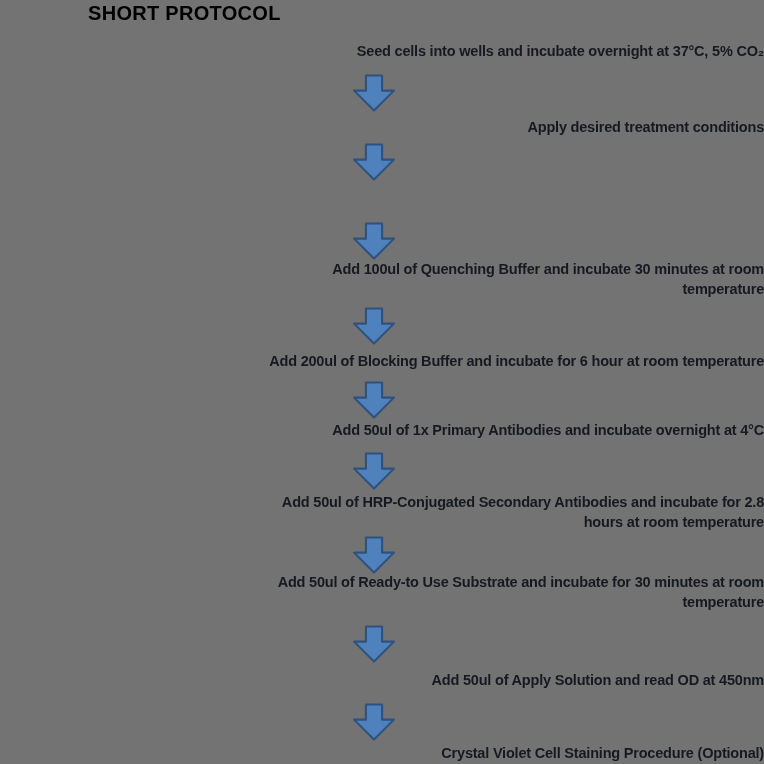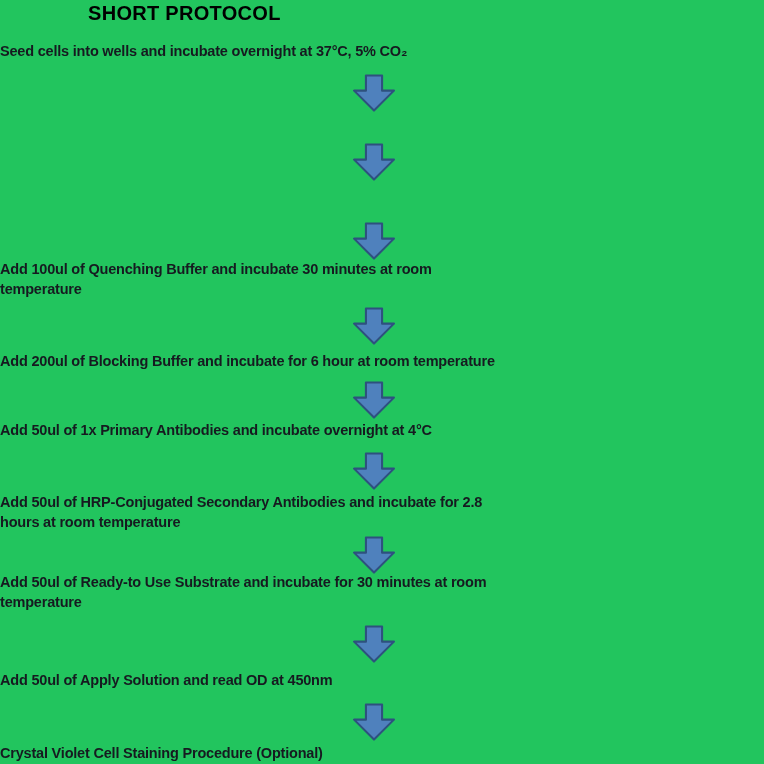--- a/index.html
+++ b/index.html
@@ -1,39 +1,39 @@
 <!DOCTYPE html>
 <html><head>
 <meta charset="utf-8">
 <style>
   html, body { margin: 0; padding: 0; background: #ffffff; }
   .canvas {
     position: relative;
     width: 764px;
     height: 764px;
-    background: #22c55e;
+    background: #737373;
     overflow: hidden;
     font-family: "Liberation Sans", sans-serif;
   }
   .title {
     position: absolute;
     left: 88px;
     top: 2px;
     margin: 0;
     font-size: 20px;
     font-weight: bold;
     color: #000000;
     letter-spacing: 0.3px;
     white-space: nowrap;
   }
   .step {
     position: absolute;
     left: 0;
     right: 0;
-    text-align: left;
+    text-align: right;
     font-size: 14.5px;
     font-weight: bold;
     line-height: 20px;
     color: #161a20;
     letter-spacing: -0.2px;
     white-space: pre-line;
   }
   .arrow {
     position: absolute;
     left: 351px;
@@ -56,20 +56,21 @@
 
 <div class="canvas">
 
   <h1 class="title">SHORT PROTOCOL</h1>
 
   <div class="step" style="top:41px">Seed cells into wells and incubate overnight at 37°C, 5% CO₂</div>
   <svg class="arrow" style="top:74px">
       <use href="#downArrowShape"></use>
     </svg>
 
+  <div class="step" style="top:117px">Apply desired treatment conditions</div>
   <svg class="arrow" style="top:143px">
       <use href="#downArrowShape"></use>
     </svg>
 
   <svg class="arrow" style="top:222px">
       <use href="#downArrowShape"></use>
     </svg>
 
   <div class="step" style="top:259px">Add 100ul of Quenching Buffer and incubate 30 minutes at room
 temperature</div>

